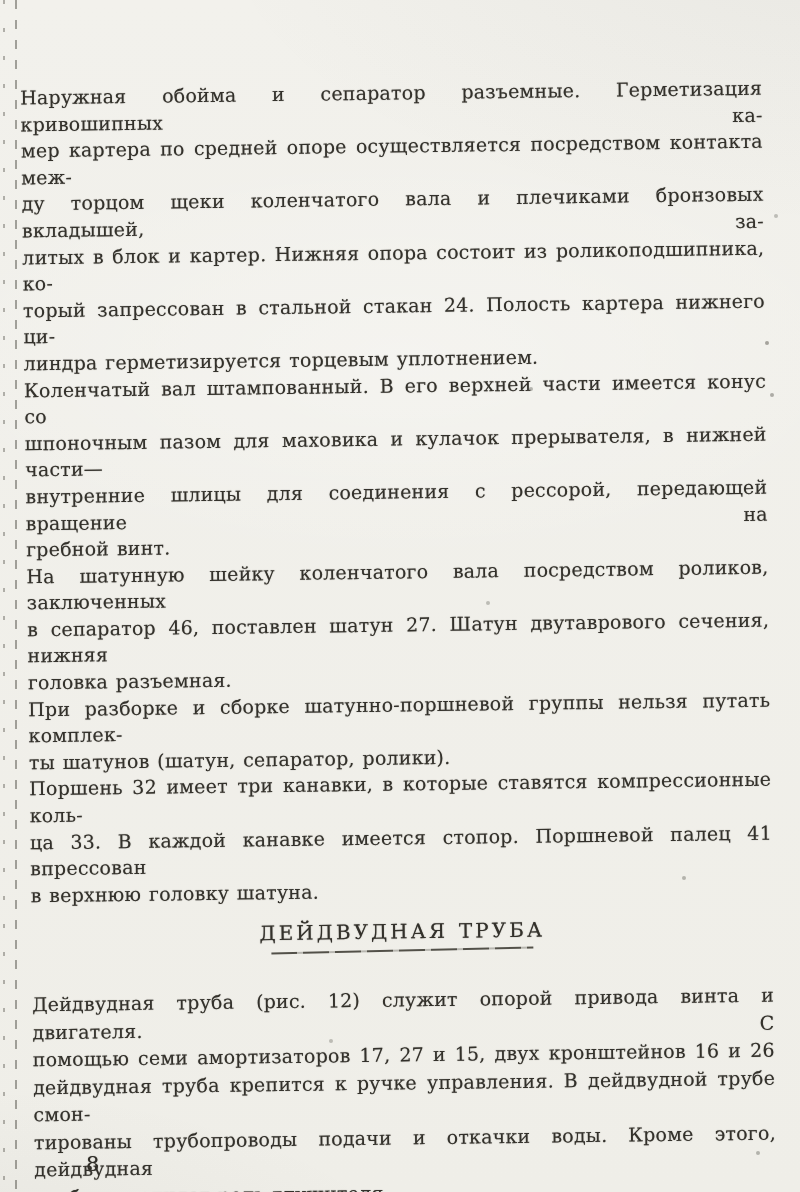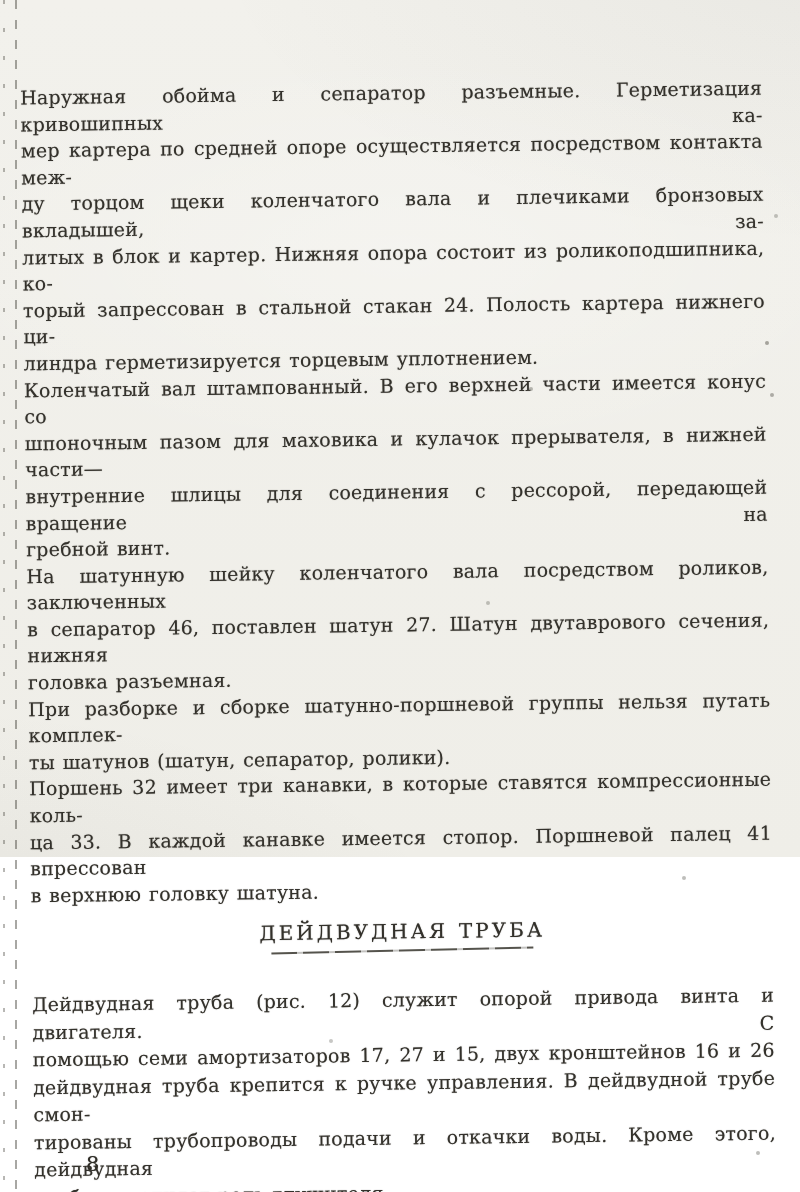--- a/index.html
+++ b/index.html
@@ -1,21 +1,21 @@
 <!DOCTYPE html>
 <html><head>
 <meta charset="utf-8">
 <style>
   html,body{margin:0;padding:0;}
   body{
     width:800px;height:1192px;overflow:hidden;
     font-family:"DejaVu Serif","Liberation Serif",serif;
   }
   .page{
-    position:relative;width:800px;height:857px;
+    position:relative;width:800px;height:1192px;
     background:
       radial-gradient(1100px 500px at 108% -6%, rgba(60,58,50,0.05), transparent 60%),
       radial-gradient(900px 420px at -8% 112%, rgba(60,58,50,0.06), transparent 60%),
       radial-gradient(700px 300px at 50% 30%, rgba(255,255,255,0.25), transparent 70%),
       linear-gradient(#f2f1ec, #efeee8);
     color:#33312b;
   }
   
   .edge-a{
     position:absolute;left:3px;top:0;width:2px;height:1192px;

